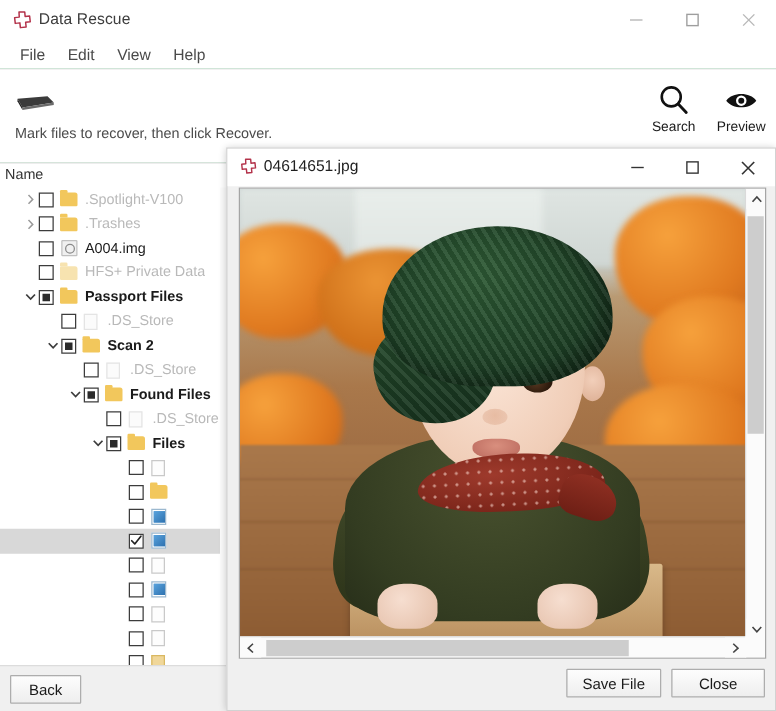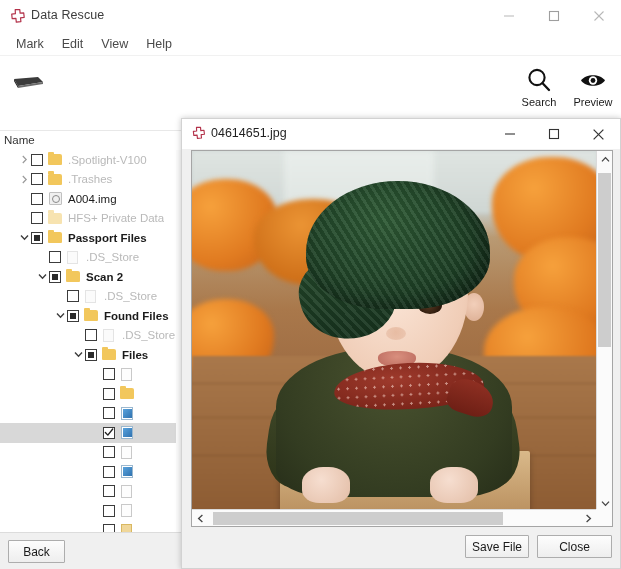--- a/index.html
+++ b/index.html
@@ -254,21 +254,21 @@
   .v-sb .sb-arrow{width:16px;height:16px;left:0;}
   .v-sb .sb-arrow.up{top:0;}
   .v-sb .sb-arrow.down{bottom:0;}
   .v-sb .thumb{position:absolute;left:1px;top:22px;width:13px;height:174px;background:#cdcdcd;}
   .h-sb .sb-arrow{height:17px;width:17px;top:0;}
   .h-sb .sb-arrow.left{left:0;}
   .h-sb .sb-arrow.right{right:0;}
   .h-sb .thumb{position:absolute;top:2px;left:21px;width:290px;height:13px;background:#cdcdcd;}
 
   .dlg-footer{position:absolute;left:0;bottom:0;width:100%;height:42px;}
-  .btn-save{position:absolute;right:91px;bottom:10px;width:64px;text-align:center;}
+  .btn-save{position:absolute;right:91px;bottom:10px;width:76px;text-align:center;}
   .btn-close{position:absolute;right:8px;bottom:10px;width:75px;}
 </style>
 </head>
 <body>
 
 <div id="app">
 
   <div class="titlebar">
     <span class="tb-logo">
       <svg width="17" height="17" viewBox="0 0 17 17">
@@ -290,35 +290,36 @@
       <div class="tb-btn">
         <svg width="12" height="12" viewBox="0 0 12 12">
             <line x1="1.5" y1="1.5" x2="10.5" y2="10.5" stroke="#b8b8b8" stroke-width="1.1"></line>
             <line x1="10.5" y1="1.5" x2="1.5" y2="10.5" stroke="#b8b8b8" stroke-width="1.1"></line>
           </svg>
       </div>
     </div>
   </div>
 
   <div class="menubar">
-    <span class="menu-item">Mark</span>
+    <span class="menu-item">File</span>
     <span class="menu-item">Edit</span>
     <span class="menu-item">View</span>
     <span class="menu-item">Help</span>
   </div>
   <div class="menu-sep"></div>
 
   <div class="drive-header">
     <span class="drive-icon">
       <svg width="34" height="18" viewBox="0 0 34 18">
         <path d="M2 4 L26 2 L31 7 L6 11 Z" fill="#3b3b3b"></path>
         <path d="M2 4 L6 11 L6 13 L2 6 Z" fill="#1f1f1f"></path>
         <path d="M6 11 L31 7 L31 9 L6 13 Z" fill="#6b6b6b"></path>
       </svg>
     </span>
+    <div class="drive-sub">Mark files to recover, then click Recover.</div>
 
     <div class="hdr-actions">
       <div class="hdr-action">
         <span class="glyph">
           <svg width="26" height="26" viewBox="0 0 26 26">
             <circle cx="11" cy="10.5" r="7.6" fill="none" stroke="#111" stroke-width="2.1"></circle>
             <line x1="16.6" y1="16.2" x2="23" y2="23" stroke="#111" stroke-width="2.3" stroke-linecap="round"></line>
           </svg>
         </span>
         <span class="lbl">Search</span>

